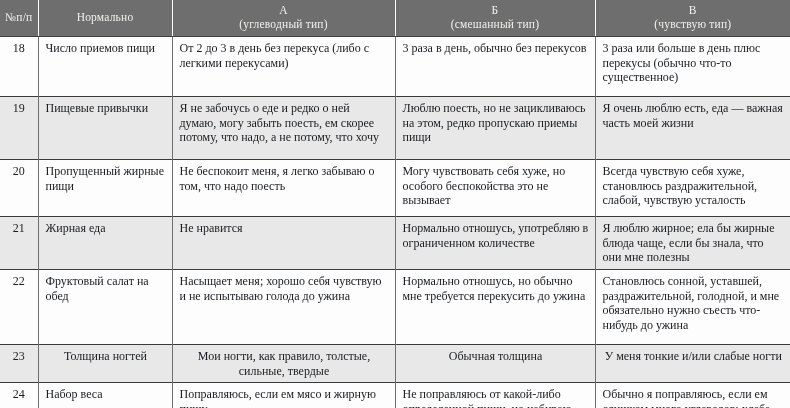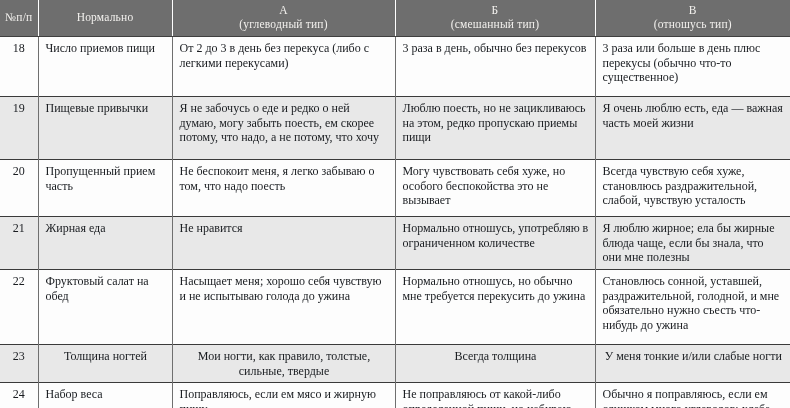--- a/index.html
+++ b/index.html
@@ -96,21 +96,21 @@
       <th>
         <span class="hdr-main">А</span>
         <span class="hdr-sub">(углеводный тип)</span>
       </th>
       <th>
         <span class="hdr-main">Б</span>
         <span class="hdr-sub">(смешанный тип)</span>
       </th>
       <th>
         <span class="hdr-main">В</span>
-        <span class="hdr-sub">(отношусь тип)</span>
+        <span class="hdr-sub">(чувствую тип)</span>
       </th>
     </tr>
   </thead>
   <tbody>
 
     <tr class="plain r18">
       <td class="cell-num">18</td>
       <td class="cell-param">Число приемов пищи</td>
       <td class="cell-a">От 2 до 3 в день без перекуса (либо с легкими перекусами)</td>
       <td class="cell-b">3 раза в день, обычно без перекусов</td>
@@ -120,21 +120,21 @@
     <tr class="shaded r19">
       <td class="cell-num">19</td>
       <td class="cell-param">Пищевые привычки</td>
       <td class="cell-a">Я не забочусь о еде и редко о ней думаю, могу забыть поесть, ем скорее потому, что надо, а не потому, что хочу</td>
       <td class="cell-b">Люблю поесть, но не зацикливаюсь на этом, редко пропускаю приемы пищи</td>
       <td class="cell-v">Я очень люблю есть, еда — важная часть моей жизни</td>
     </tr>
 
     <tr class="plain r20">
       <td class="cell-num">20</td>
-      <td class="cell-param">Пропущенный прием часть</td>
+      <td class="cell-param">Пропущенный жирные пищи</td>
       <td class="cell-a">Не беспокоит меня, я легко забываю о том, что надо поесть</td>
       <td class="cell-b">Могу чувствовать себя хуже, но особого беспокойства это не вызывает</td>
       <td class="cell-v">Всегда чувствую себя хуже, становлюсь раздражительной, слабой, чувствую усталость</td>
     </tr>
 
     <tr class="shaded r21">
       <td class="cell-num">21</td>
       <td class="cell-param">Жирная еда</td>
       <td class="cell-a">Не нравится</td>
       <td class="cell-b">Нормально отношусь, употребляю в ограниченном количестве</td>
@@ -146,21 +146,21 @@
       <td class="cell-param">Фруктовый салат на обед</td>
       <td class="cell-a">Насыщает меня; хорошо себя чувствую и не испытываю голода до ужина</td>
       <td class="cell-b">Нормально отношусь, но обычно мне требуется перекусить до ужина</td>
       <td class="cell-v">Становлюсь сонной, уставшей, раздражительной, голодной, и мне обязательно нужно съесть что-нибудь до ужина</td>
     </tr>
 
     <tr class="shaded r23">
       <td class="cell-num">23</td>
       <td class="cell-param">Толщина ногтей</td>
       <td class="cell-a">Мои ногти, как правило, толстые, сильные, твердые</td>
-      <td class="cell-b">Всегда толщина</td>
+      <td class="cell-b">Обычная толщина</td>
       <td class="cell-v">У меня тонкие и/или слабые ногти</td>
     </tr>
 
     <tr class="plain r24">
       <td class="cell-num">24</td>
       <td class="cell-param">Набор веса</td>
       <td class="cell-a">Поправляюсь, если ем мясо и жирную пищу</td>
       <td class="cell-b">Не поправляюсь от какой-либо определенной пищи, но набираю вес, когда слишком много ем и мало двигаюсь</td>
       <td class="cell-v">Обычно я поправляюсь, если ем слишком много углеводов: хлеба, макарон, фруктов, овощей</td>
     </tr>

